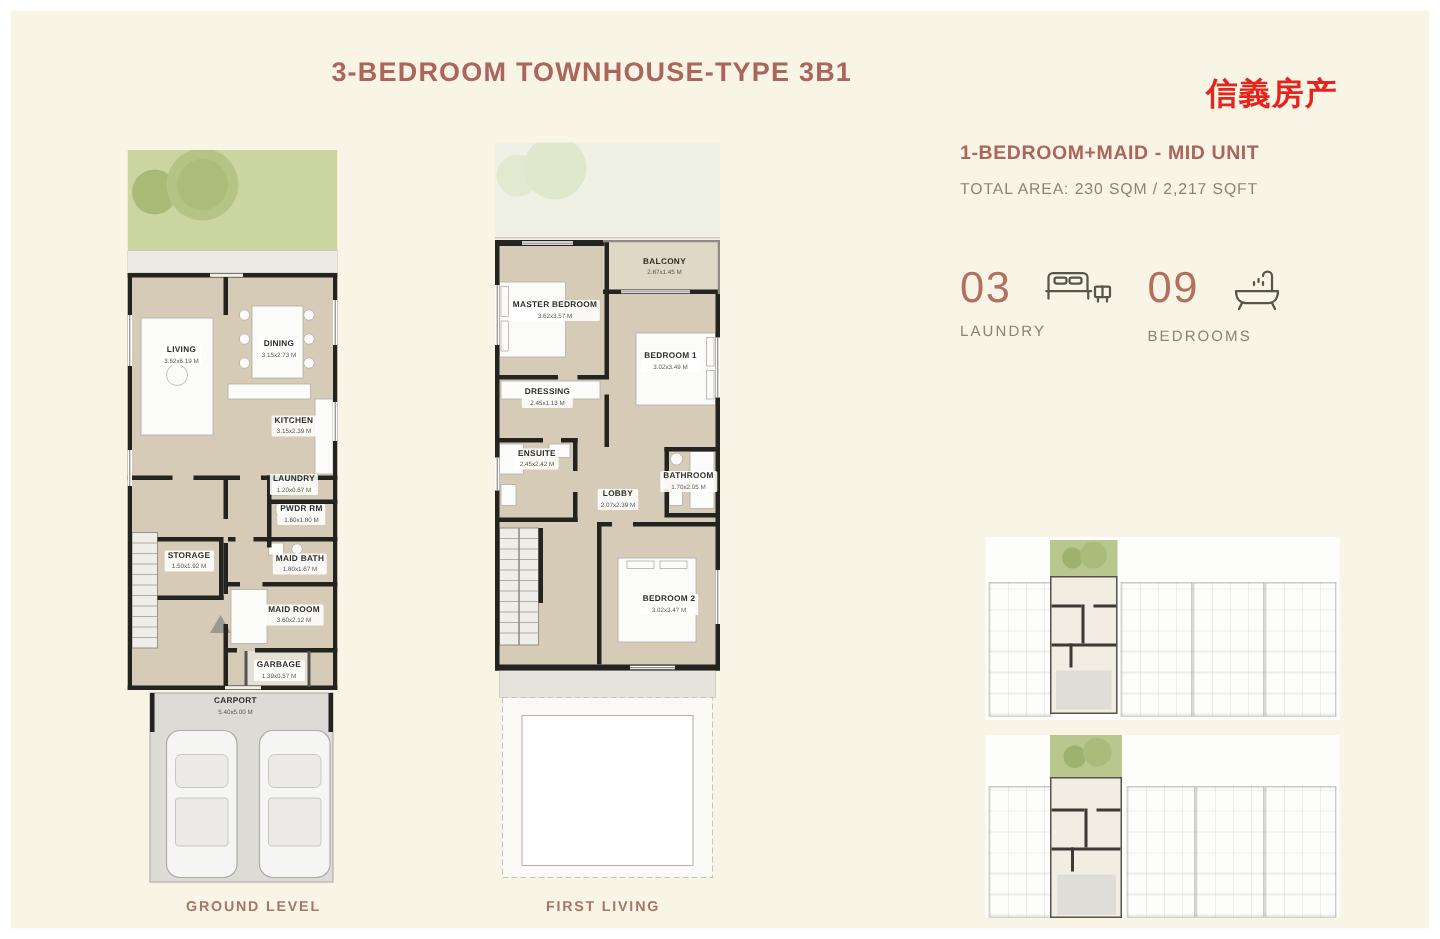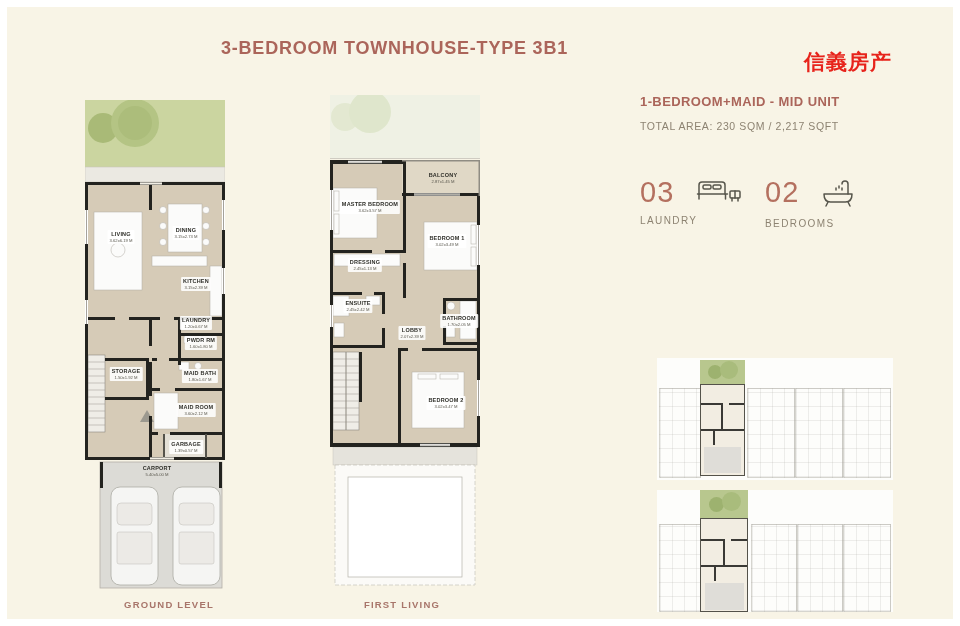--- a/index.html
+++ b/index.html
@@ -75,21 +75,21 @@
             <path d="M36 20 v3 M42 20 v3 M39 13 v7"></path>
           </g>
         </svg>
       </span>
     </div>
     <div class="stat-label">LAUNDRY</div>
   </div>
 
   <div class="stat" style="left:765px;">
     <div class="stat-row">
-      <span class="stat-value">02</span>
+      <span class="stat-value">09</span>
       <span>
         <svg width="34" height="30" viewBox="0 0 34 30">
           <g fill="none" stroke="#57564c" stroke-width="1.5" stroke-linecap="round" stroke-linejoin="round">
             <path d="M3 16 h28 c0 5-2.5 8-6.5 8 h-15 C5.5 24 3 21 3 16 z"></path>
             <path d="M7 24 l-2 4 M27 24 l2 4"></path>
             <path d="M27 16 V6 a3 3 0 0 0-6 0"></path>
             <path d="M18 8 v2 M21 10 v2 M15 10 v2"></path>
           </g>
         </svg>
       </span>

